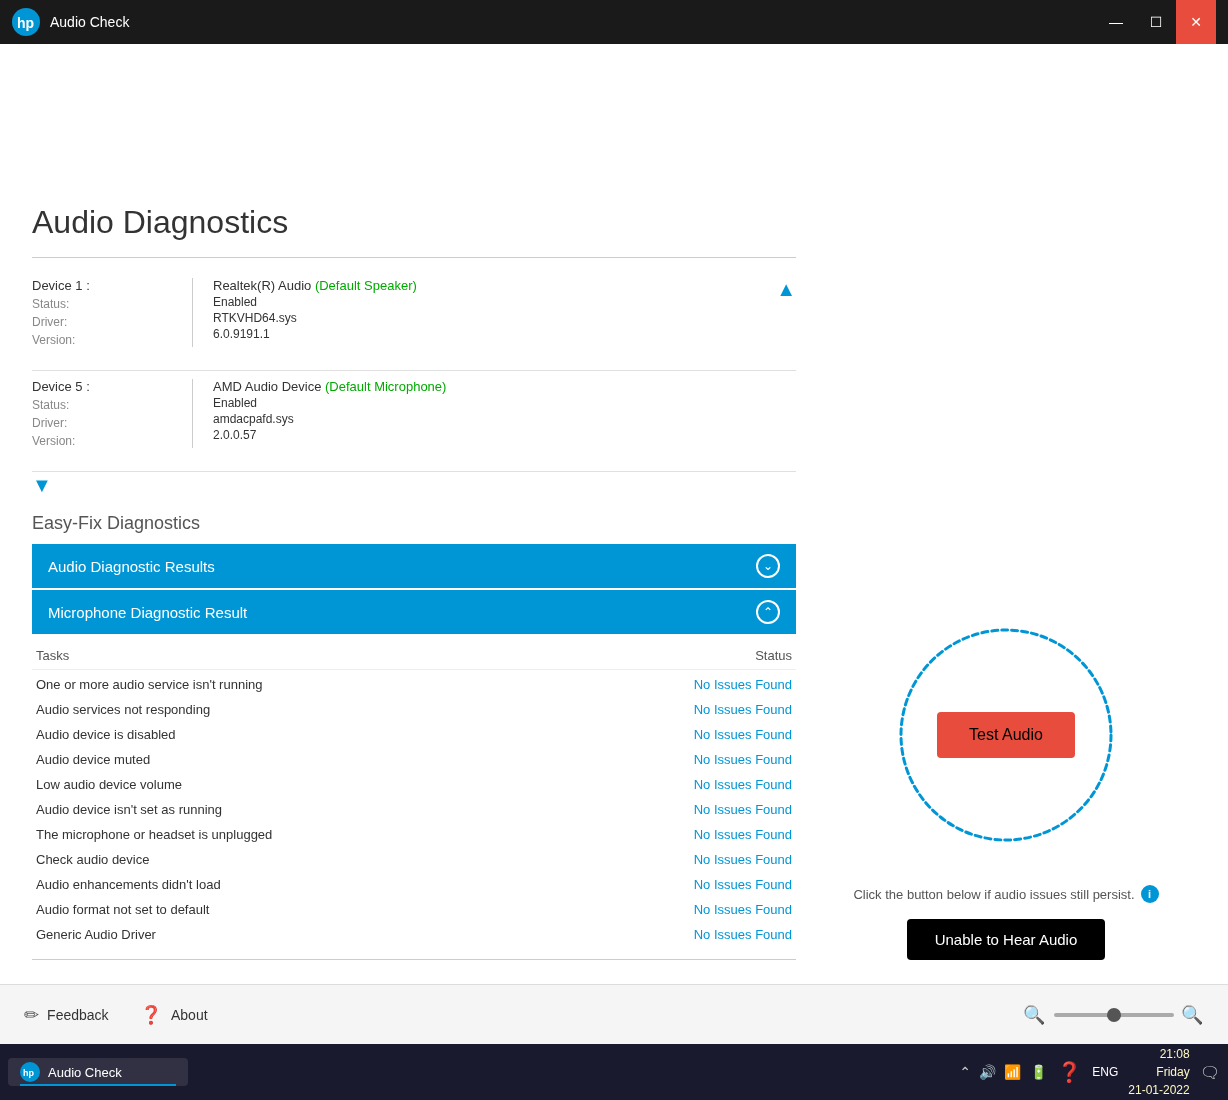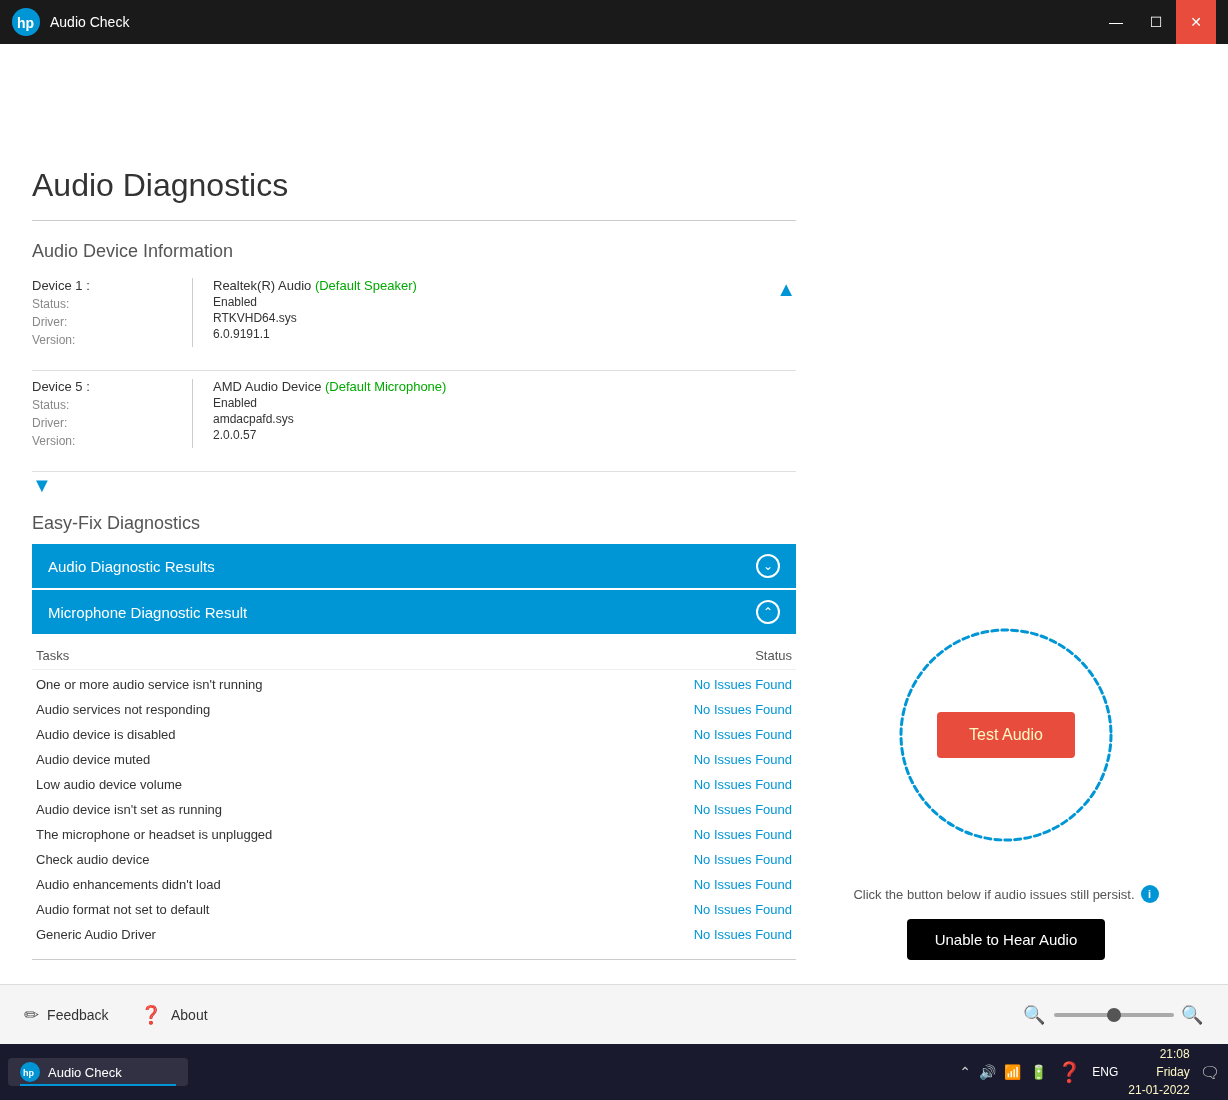--- a/index.html
+++ b/index.html
@@ -233,21 +233,21 @@
       width: 240px;
       height: 240px;
       display: flex;
       align-items: center;
       justify-content: center;
       margin-bottom: 30px;
     }
 
     .test-audio-btn {
       background: #e74c3c;
-      color: #fef9c3;
+      color: #000000;
       border: none;
       border-radius: 4px;
       padding: 14px 32px;
       font-size: 16px;
       font-weight: 500;
       cursor: pointer;
       z-index: 1;
     }
 
     .persist-text {
@@ -437,21 +437,20 @@
 
 <div class="app-body">
 
   <div class="main-content">
 
     <div class="left-panel">
 
       <h1 class="page-title">Audio Diagnostics</h1>
       <hr class="section-divider">
 
-      <h2 class="section-title">Audio Device Information</h2>
 
       <div class="device-info">
         <div class="device-info-left">
           <div class="device-label">Device 1 :</div>
           <div class="device-sub">Status:</div>
           <div class="device-sub">Driver:</div>
           <div class="device-sub">Version:</div>
         </div>
         <div class="device-info-right">
           <div class="device-name-row">

